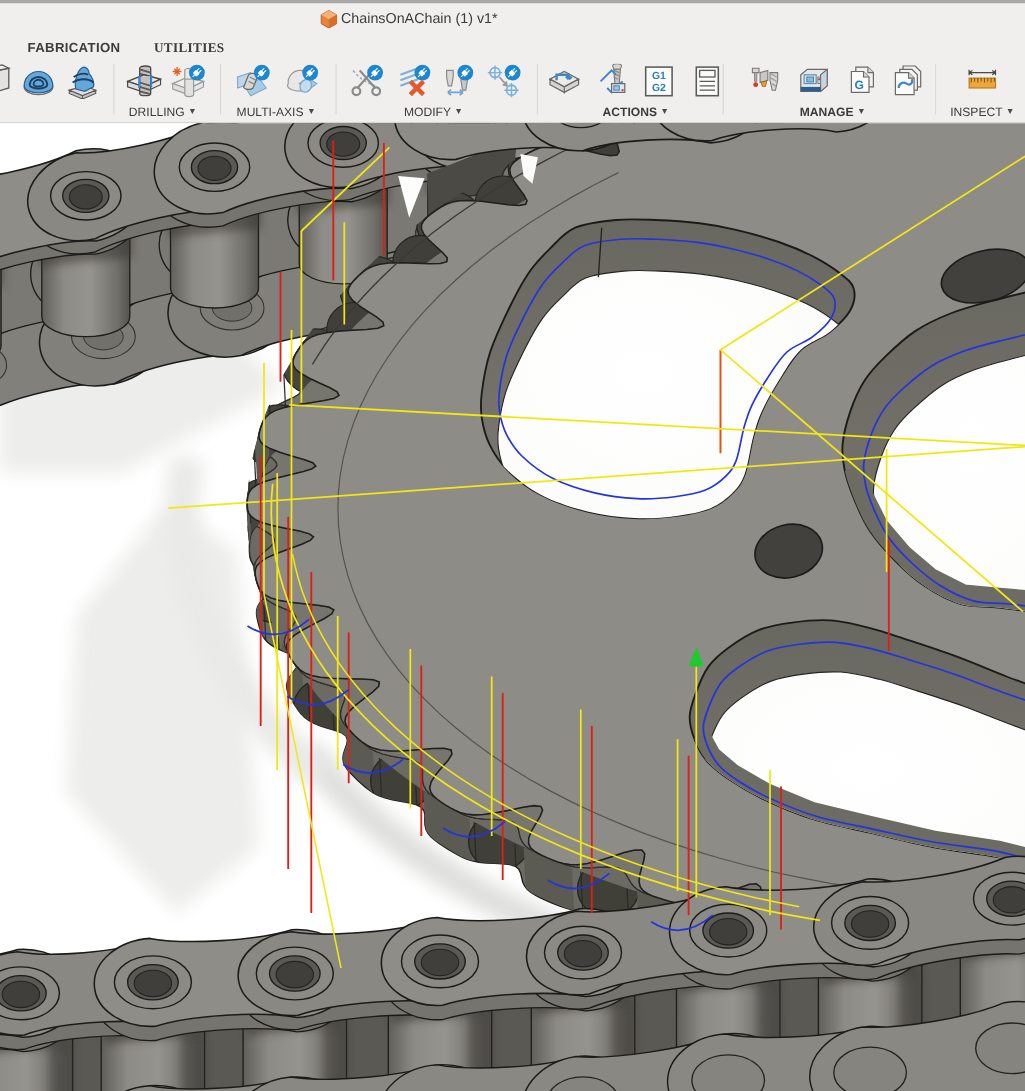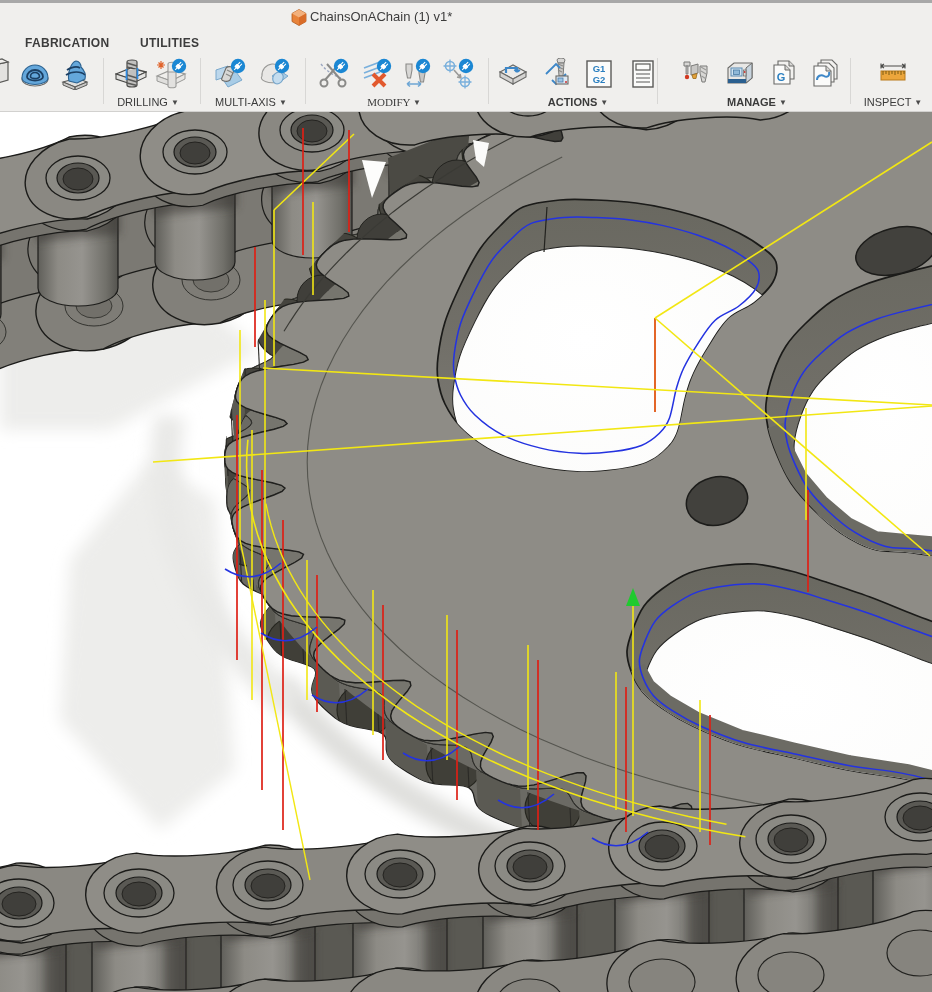--- a/index.html
+++ b/index.html
@@ -18,21 +18,21 @@
 <div id="app">
 <div id="bar"></div>
 <div id="topstrip"></div>
 <svg id="cube" width="16" height="17" viewBox="0 0 16 17">
  <path d="M8,0.5 L15,4.5 L15,12.5 L8,16.5 L1,12.5 L1,4.5 Z" fill="#e8833a" stroke="#b05a20" stroke-width="0.8"></path>
  <path d="M8,0.5 L15,4.5 L8,8.5 L1,4.5 Z" fill="#f2b07c"></path>
  <path d="M8,8.5 L15,4.5 L15,12.5 L8,16.5 Z" fill="#d96c28"></path>
 </svg>
 <div id="title">ChainsOnAChain (1) v1*</div>
 <div class="tab" style="left:25px;">FABRICATION</div>
-<div class="tab" style="left:140px;">UTILITIES</div>
+<div class="tab" style="left:140px;font-family:Liberation Serif, serif;">UTILITIES</div>
 <svg class="ic" style="left:-18px;" viewBox="0 0 32 32">
       <path d="M6,8 L26,4 L26,22 L6,28 Z" fill="#e3e2e0" stroke="#5a5a58" stroke-width="1.2"></path>
       <path d="M6,8 L12,12 L12,31 L6,28 Z" fill="#c9c8c6" stroke="#5a5a58" stroke-width="1.2"></path>
       <path d="M6,8 L26,4 L20,1 L2,5 Z" fill="#f0efed" stroke="#5a5a58" stroke-width="1.2"></path>
       <path d="M7,9 L11,12" stroke="#3c78b8" stroke-width="1.5"></path>
     </svg>
 <svg class="ic" style="left:19px;" viewBox="0 0 32 32">
       <ellipse cx="16" cy="21" rx="13" ry="7" fill="#fdfdfd" stroke="#6a6a68" stroke-width="1.1"></ellipse>
       <path d="M3,20 a13,13 0 0 1 26,0 a13,6.5 0 0 1 -26,0 Z" fill="#64a7db" stroke="#2b618f" stroke-width="1.1"></path>
       <path d="M8,19 a8,7 0 0 1 16,0 a8,3.5 0 0 1 -16,0 Z" fill="none" stroke="#1c3f63" stroke-width="1.8"></path>
@@ -214,21 +214,21 @@
       <path d="M17,8 l0,5 5,0" fill="#d8d7d5" stroke="#6a6a68" stroke-width="1"></path>
       <path d="M8,22 c0,-4 4,-6 7,-4 c3,2 6,0 5,-4" stroke="#3d87c8" stroke-width="2" fill="none"></path>
     </svg>
 <svg class="ic" style="left:877px;" viewBox="0 0 32 32">
       <path d="M4,8 l24,0 M4,5.5 l0,5 M28,5.5 l0,5 M4,8 l3,-2 M4,8 l3,2 M28,8 l-3,-2 M28,8 l-3,2" stroke="#4a4a48" stroke-width="1.1" fill="none"></path>
       <rect x="4" y="13" width="24" height="9" fill="#eca63c" stroke="#b97a1a" stroke-width="1"></rect>
       <path d="M6,13 l0,4 M9,13 l0,3 M12,13 l0,4 M15,13 l0,3 M18,13 l0,4 M21,13 l0,3 M24,13 l0,4 M27,13 l0,3" stroke="#7a5a10" stroke-width="1"></path>
     </svg>
 <div class="glabel" style="left:148px;">DRILLING <span class="car">▼</span></div>
 <div class="glabel" style="left:251px;">MULTI-AXIS <span class="car">▼</span></div>
-<div class="glabel" style="left:394px;font-family:Liberation Serif, serif;">MODIFY <span class="car">▼</span></div>
+<div class="glabel" style="left:394px;">MODIFY <span class="car">▼</span></div>
 <div class="glabel" style="left:578px;font-weight:bold;">ACTIONS <span class="car">▼</span></div>
 <div class="glabel" style="left:757px;font-weight:bold;">MANAGE <span class="car">▼</span></div>
 <div class="glabel" style="left:893px;">INSPECT <span class="car">▼</span></div>
 <div class="sep" style="left:103px;"></div>
 <div class="sep" style="left:200px;"></div>
 <div class="sep" style="left:305px;"></div>
 <div class="sep" style="left:488px;"></div>
 <div class="sep" style="left:657px;"></div>
 <div class="sep" style="left:850px;"></div>
 <div id="vp"><svg width="932" height="880" viewBox="0 112 932 880">

